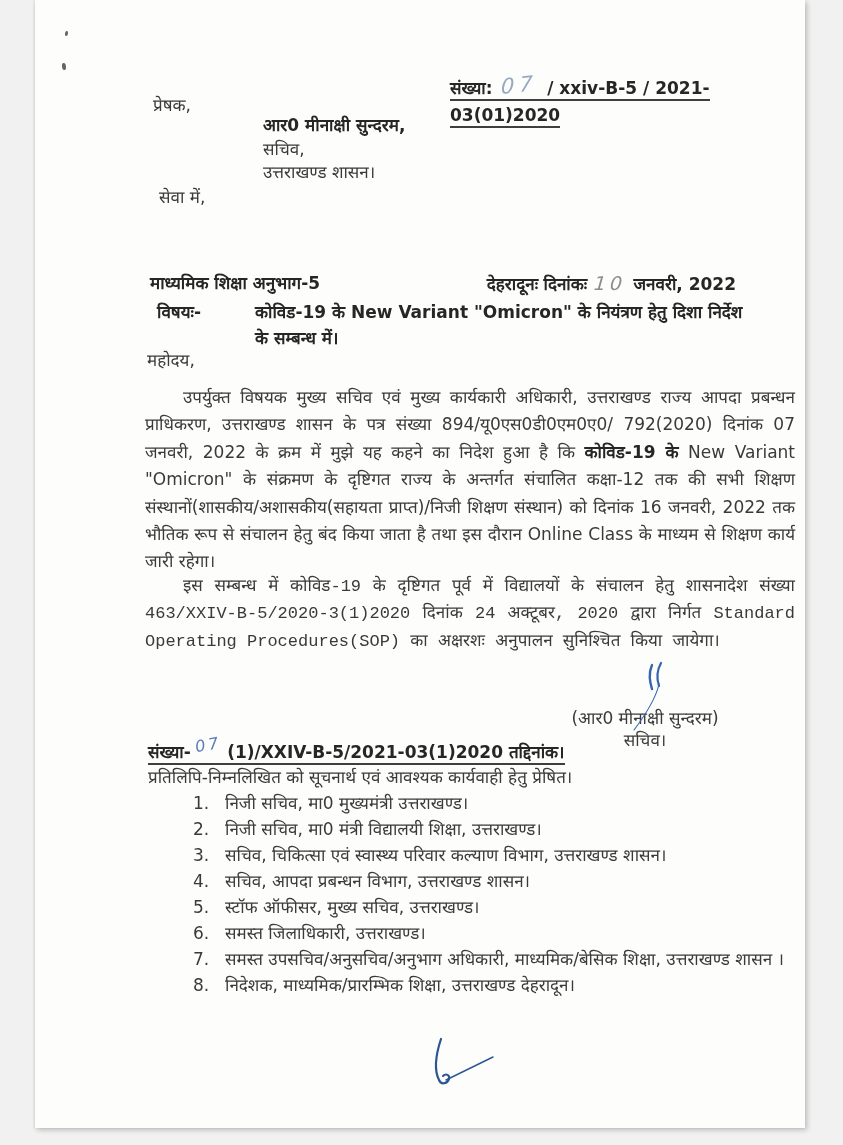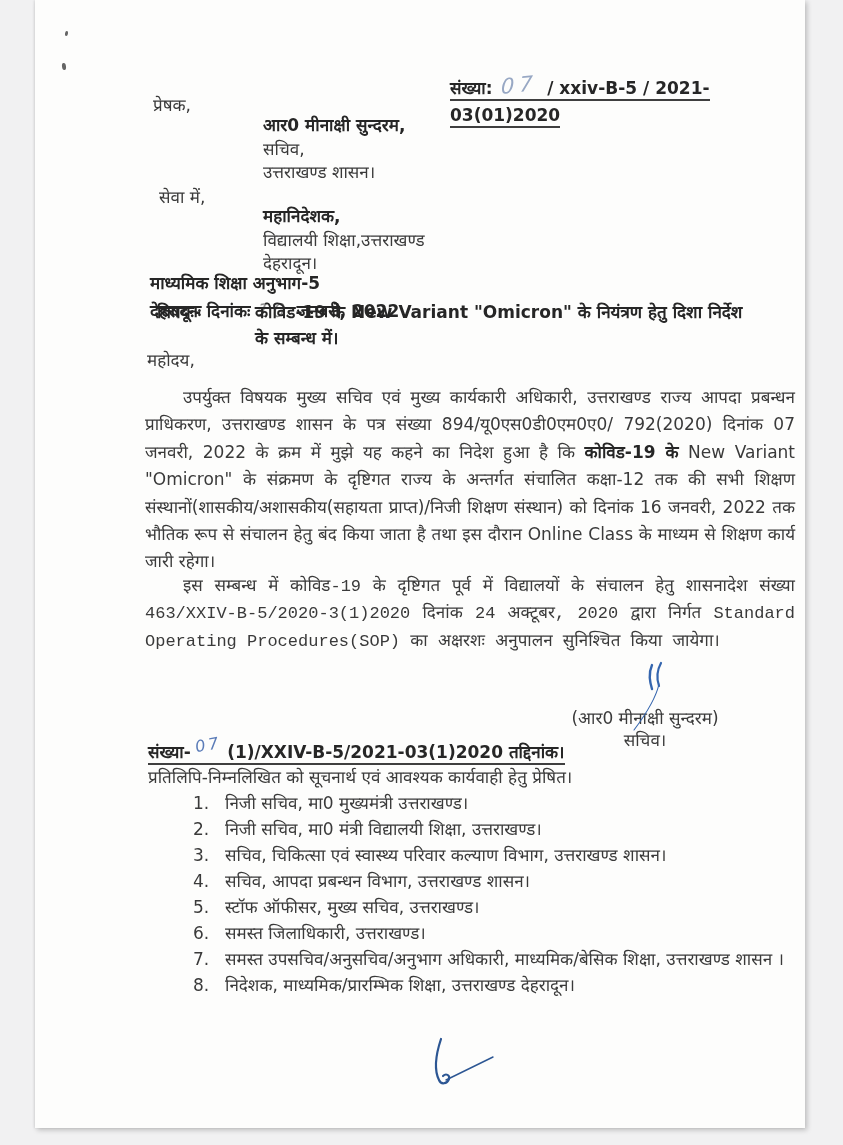--- a/index.html
+++ b/index.html
@@ -32,21 +32,21 @@
   .hw-top{color:#98a8c4;font-size:21px;letter-spacing:5px;margin:0 10px 0 8px;transform:rotate(-6deg) skewX(-8deg);position:relative;top:-2px;}
   .hw-date{color:#8d8d8d;font-size:19px;letter-spacing:4px;margin:0 7px;transform:skewX(-5deg);}
   .hw-bottom{color:#5b7cb8;font-size:16px;letter-spacing:3px;margin:0 6px 0 4px;position:relative;top:-8px;transform:rotate(-10deg);}
 
   .ref-top{top:74px;left:415px;font-size:17px;}
   .sender-label{top:92px;left:118px;}
   .sender-block{top:114px;left:228px;line-height:23.5px;}
   .recipient-label{top:184px;left:112px;margin-left:12px;}
   .recipient-block{top:205px;left:228px;line-height:23.5px;}
 
-  .section-row{top:270px;left:115px;width:586px;display:flex;justify-content:space-between;flex-direction:column;}
+  .section-row{top:270px;left:115px;width:586px;display:flex;justify-content:space-between;}
   .subject-row{top:299px;left:115px;width:600px;}
   .subject-label{position:absolute;left:7px;top:0;}
   .subject-text{display:block;margin-left:105px;width:500px;line-height:26px;}
   .salutation{top:347px;left:112px;}
 
   .para{left:110px;width:650px;text-align:justify;text-indent:38px;line-height:27.4px;}
   .para1{top:367px;}
   .para2{top:556px;font-family:Liberation Mono, monospace;}
 
   .closing{top:644px;left:505px;width:210px;text-align:center;line-height:22px;}
@@ -78,25 +78,20 @@
     </div>
 
     <div class="abs sender-label">प्रेषक,</div>
     <div class="abs sender-block">
       <div class="bold">आर0 मीनाक्षी सुन्दरम,</div>
       <div>सचिव,</div>
       <div>उत्तराखण्ड शासन।</div>
     </div>
 
     <div class="abs recipient-label">सेवा में,</div>
-    <div class="abs recipient-block">
-      <div class="bold">महानिदेशक,</div>
-      <div>विद्यालयी शिक्षा,उत्तराखण्ड</div>
-      <div>देहरादून।</div>
-    </div>
 
     <div class="abs section-row">
       <span class="bold">माध्यमिक शिक्षा अनुभाग-5</span>
       <span>
         <span class="bold">देहरादूनः</span>
         <span class="bold">दिनांकः</span><span class="hw hw-date">10</span><span class="bold">जनवरी, 2022</span>
       </span>
     </div>
 
     <div class="abs subject-row">

